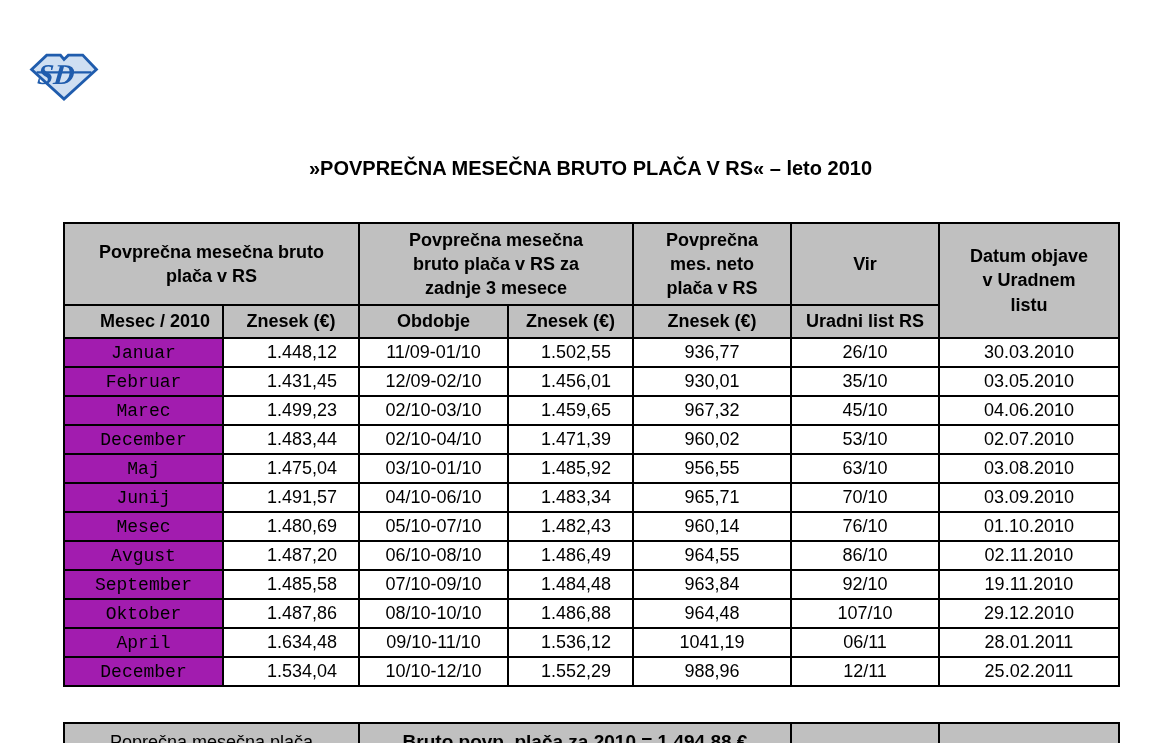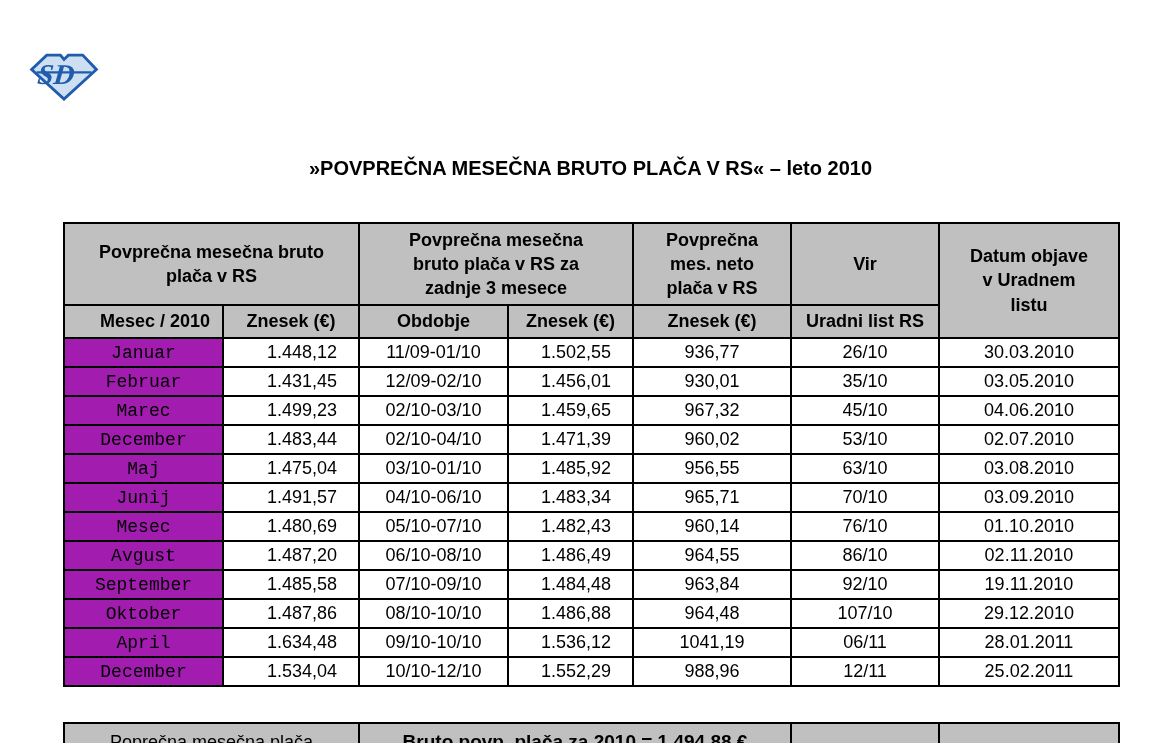--- a/index.html
+++ b/index.html
@@ -198,21 +198,21 @@
         <td class="c1">1.487,86</td>
         <td class="c2">08/10-10/10</td>
         <td class="c3">1.486,88</td>
         <td class="c4">964,48</td>
         <td class="c5">107/10</td>
         <td class="c6">29.12.2010</td>
       </tr>
       <tr>
         <td class="c0">April</td>
         <td class="c1">1.634,48</td>
-        <td class="c2">09/10-10/10</td>
+        <td class="c2">09/10-11/10</td>
         <td class="c3">1.536,12</td>
         <td class="c4">1041,19</td>
         <td class="c5">06/11</td>
         <td class="c6">28.01.2011</td>
       </tr>
       <tr>
         <td class="c0">December</td>
         <td class="c1">1.534,04</td>
         <td class="c2">10/10-12/10</td>
         <td class="c3">1.552,29</td>

